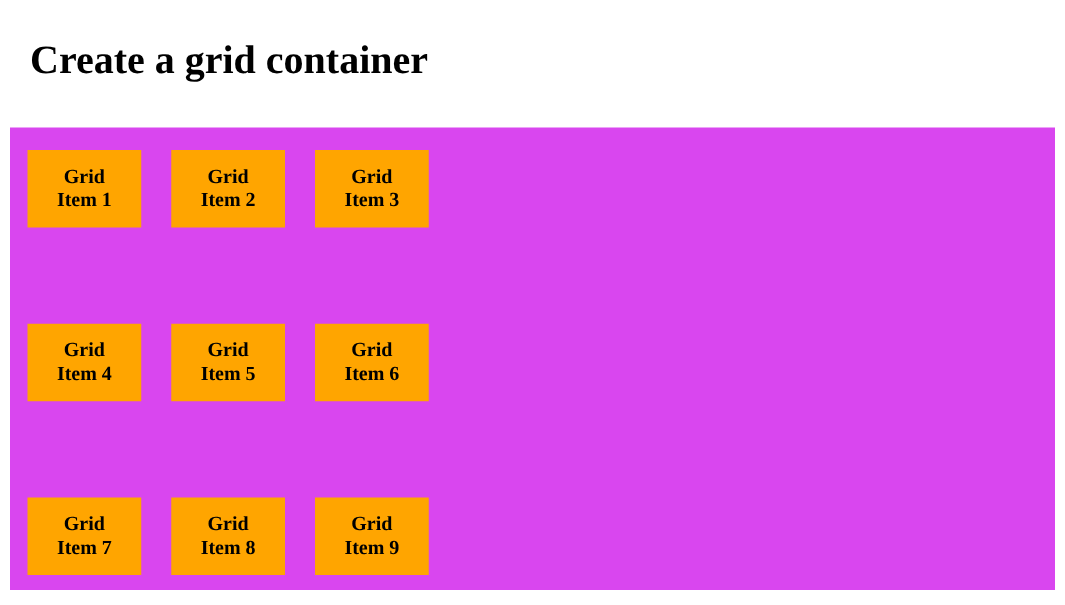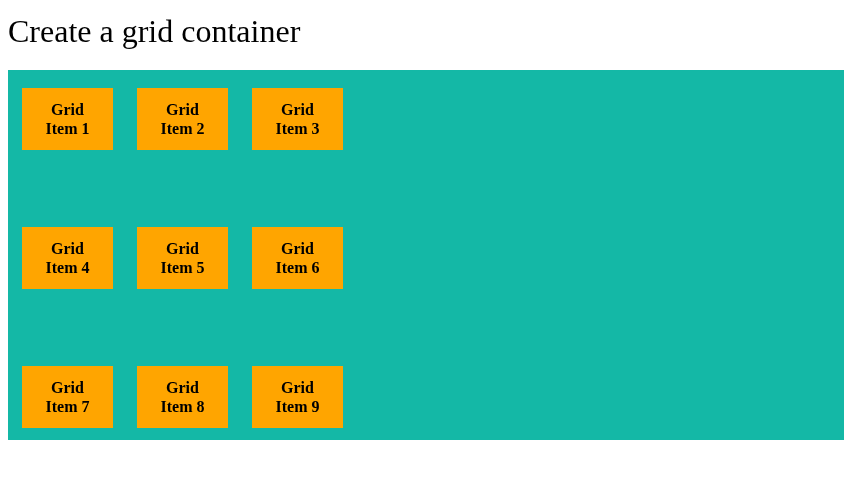--- a/index.html
+++ b/index.html
@@ -5,34 +5,34 @@
   html, body {
     background: #FFFFFF;
   }
   body {
     margin: 8px;
     width: 836px;
     font-family: "Liberation Serif", serif;
     color: #000000;
   }
   .page-title {
-    margin: 0;
+    margin: 16px;
     box-sizing: border-box;
     height: 62px;
     padding-top: 4px;
     font-size: 32px;
     line-height: 38px;
-    font-weight: normal;
+    font-weight: bold;
     color: #000000;
   }
   .grid-container {
     box-sizing: border-box;
     width: 836px;
     height: 370px;
-    background: #14b8a6;
+    background: #d946ef;
     display: grid;
     grid-template-columns: repeat(3, 91px);
     grid-template-rows: repeat(3, 62px);
     column-gap: 24px;
     row-gap: 77px;
     padding: 18px 16px 0 14px;
     justify-content: start;
     align-content: start;
   }
   .grid-item {

